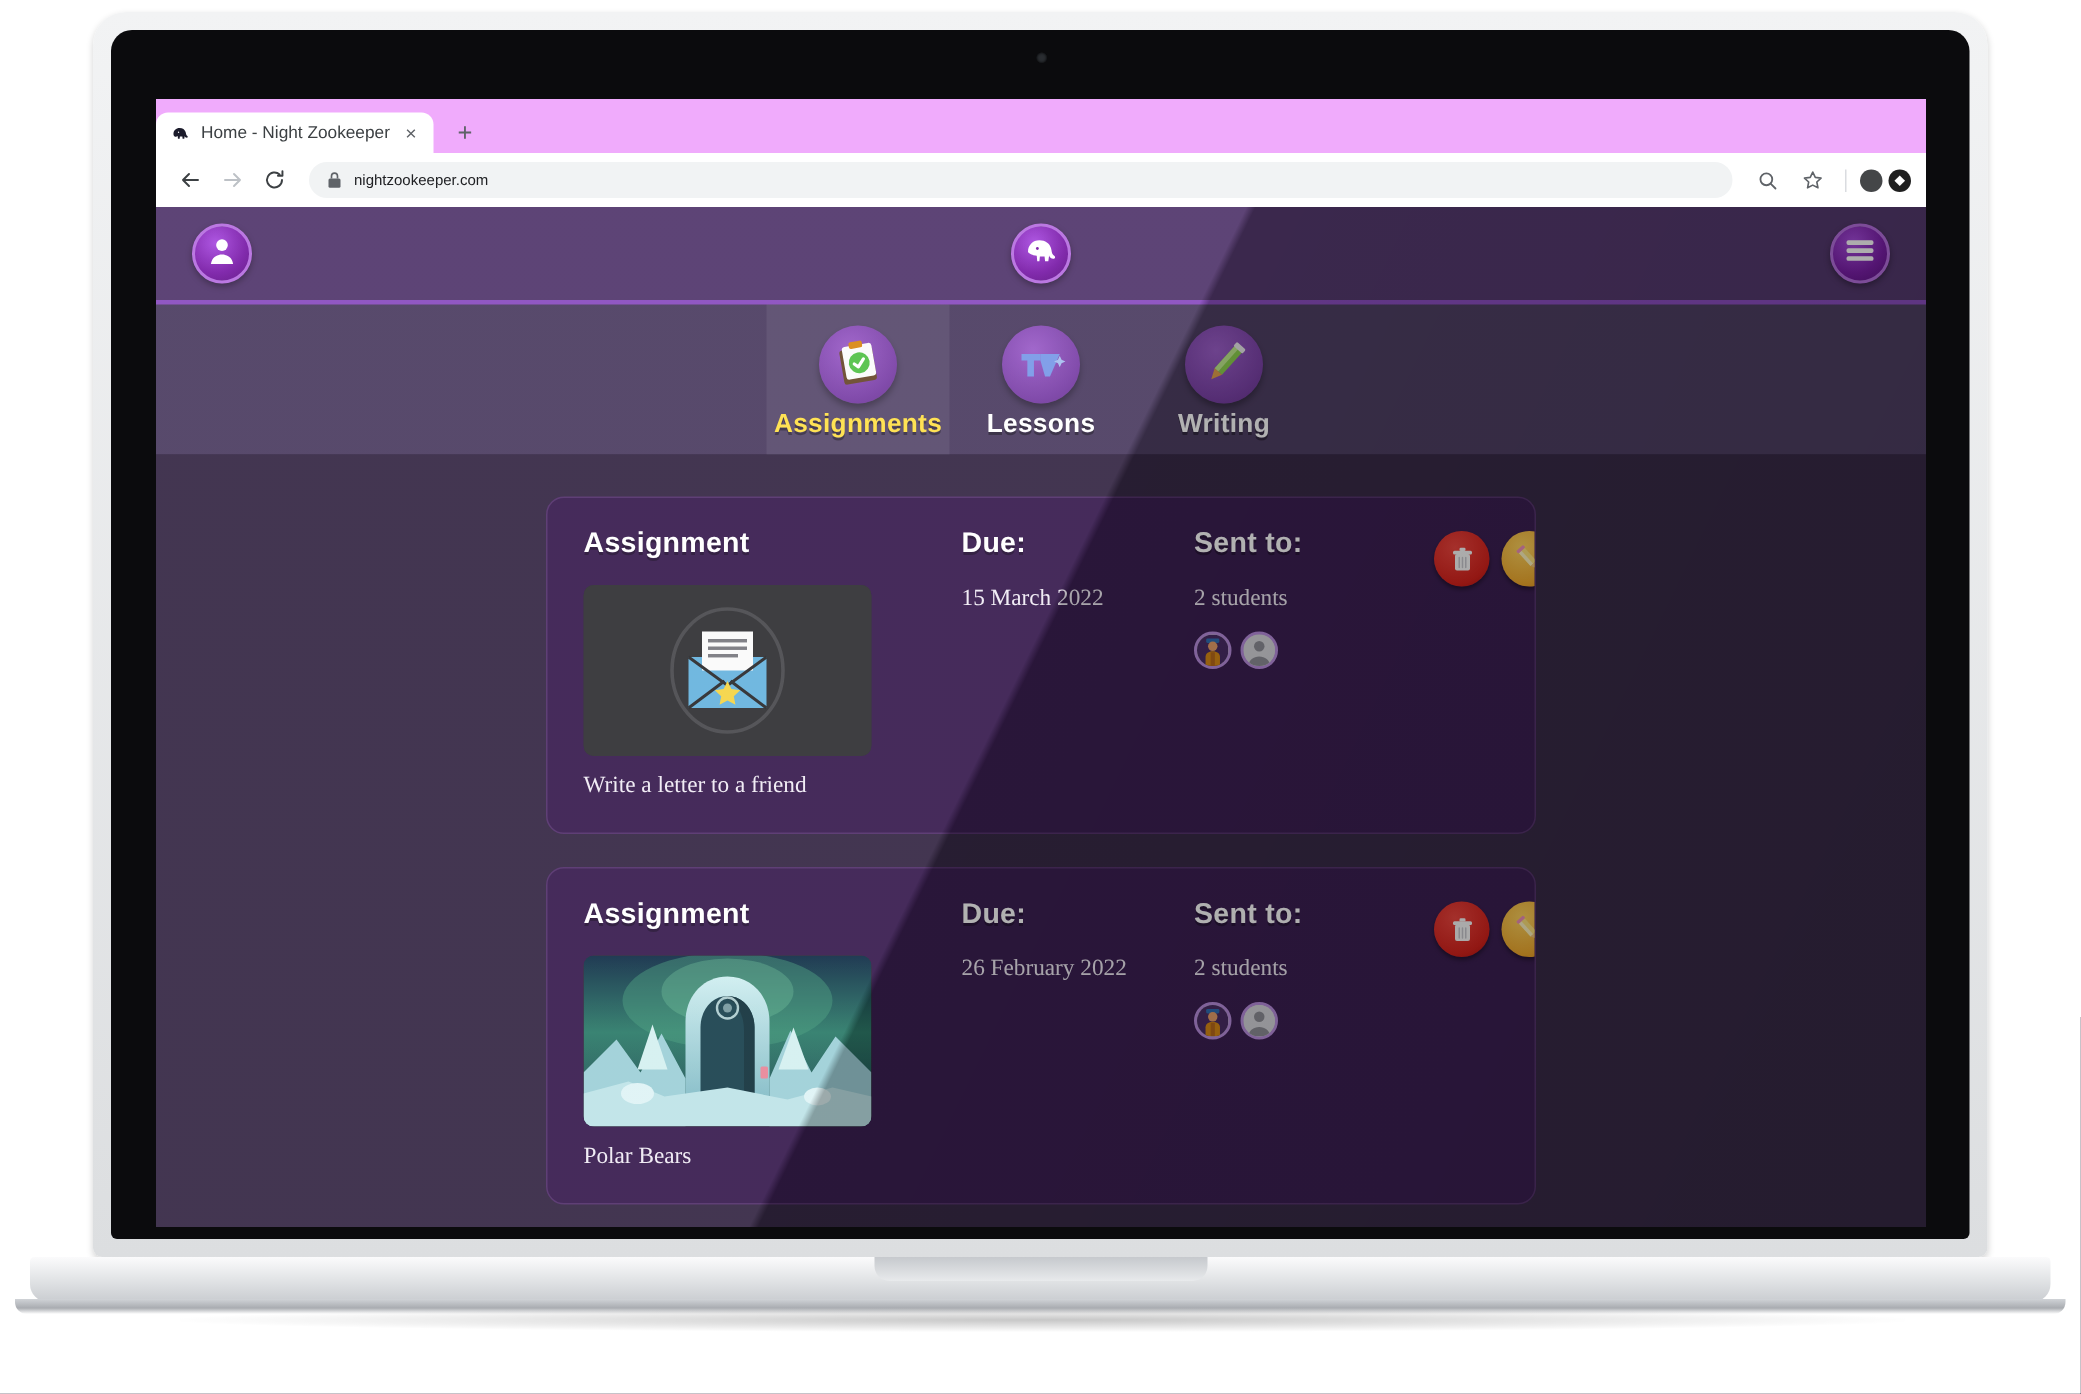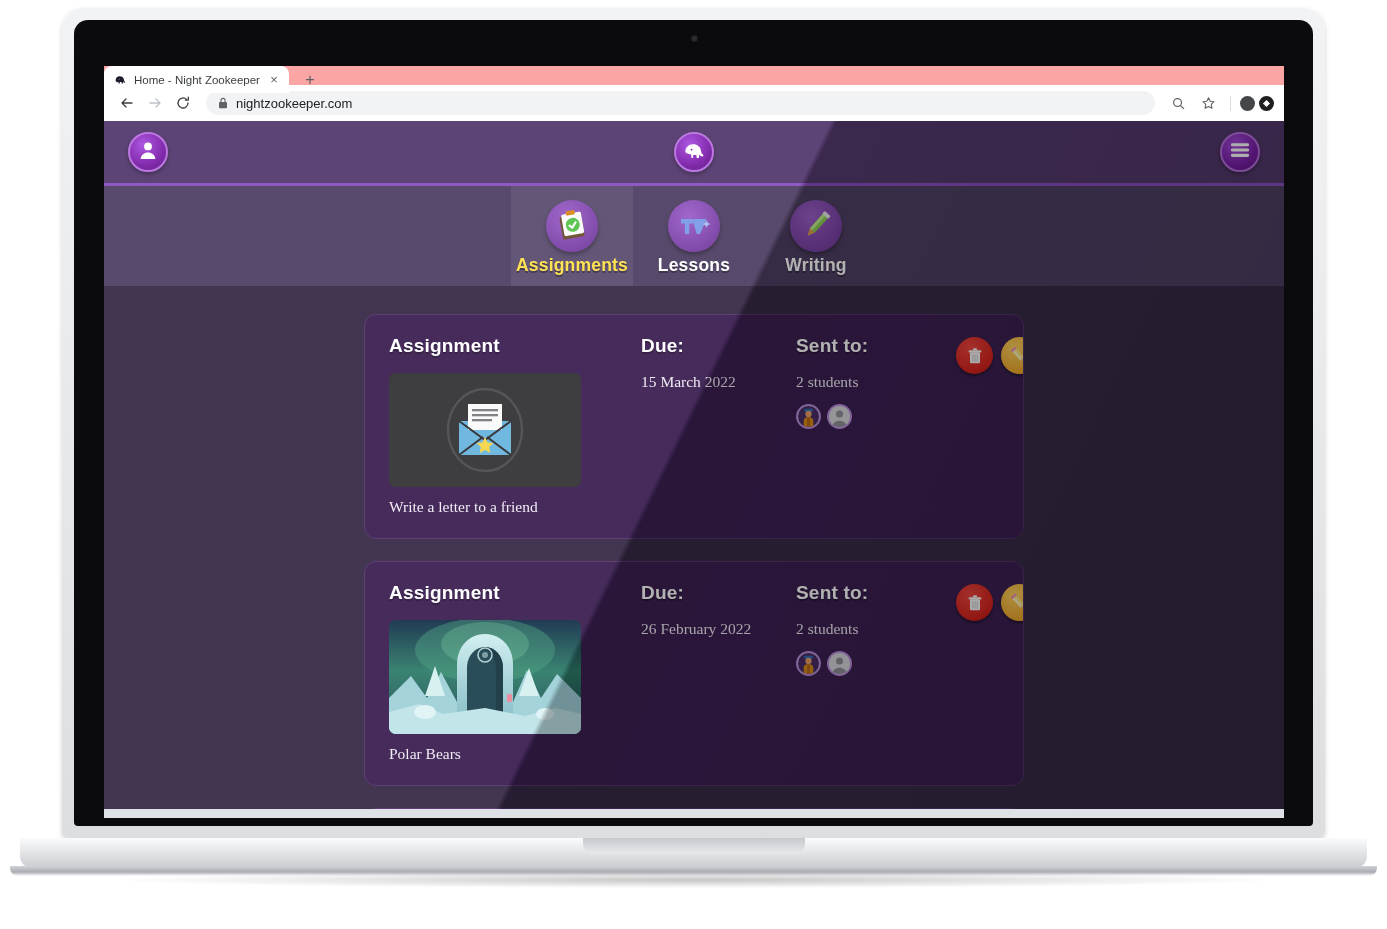--- a/index.html
+++ b/index.html
@@ -69,24 +69,24 @@
   
   #browser-window {
     position: absolute;
     left: 104px; top: 66px;
     width: 1180px; height: 752px;
     overflow: hidden;
     background: #dee1e6;
   }
   .browser-tabstrip {
     position: relative;
-    height: 19px;
-    background: #fca5a5;
+    height: 36px;
+    background: #f0abfc;
     display: flex;
-    align-items: flex-start;
+    align-items: flex-end;
   }
   .browser-tab {
     display: flex; align-items: center; gap: 7px;
     height: 27px;
     padding: 0 8px 0 10px;
     min-width: 170px;
     background: #ffffff;
     border-radius: 8px 8px 0 0;
     font-size: 11.5px;
     color: #3c4043;
@@ -126,21 +126,21 @@
   .nav-btn.disabled { color: #bdc1c6; }
   .omnibox {
     flex: 1 1 auto;
     height: 24px;
     margin: 0 8px 0 8px;
     background: #f1f3f4;
     border-radius: 12px;
     display: flex; align-items: center;
     padding: 0 12px;
     gap: 8px;
-    font-size: 13px;
+    font-size: 10px;
     color: #202124;
   }
   .lock-icon { flex: 0 0 auto; display: inline-flex; }
   .toolbar-right { display: flex; align-items: center; gap: 4px; flex: 0 0 auto; }
   .tb-divider { width: 1px; height: 15px; background: #dadce0; margin: 0 5px; }
   .profile-dot {
     width: 15px; height: 15px; border-radius: 50%;
     background: #444648;
   }
   .kebab-dot {

